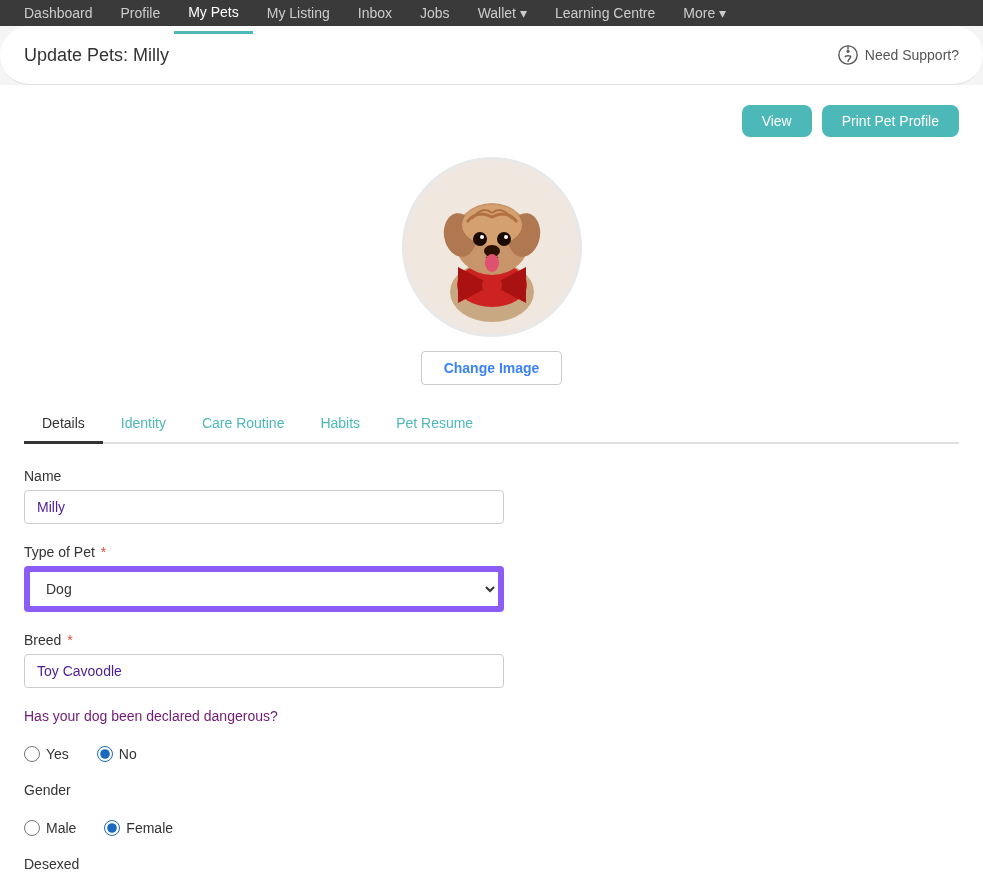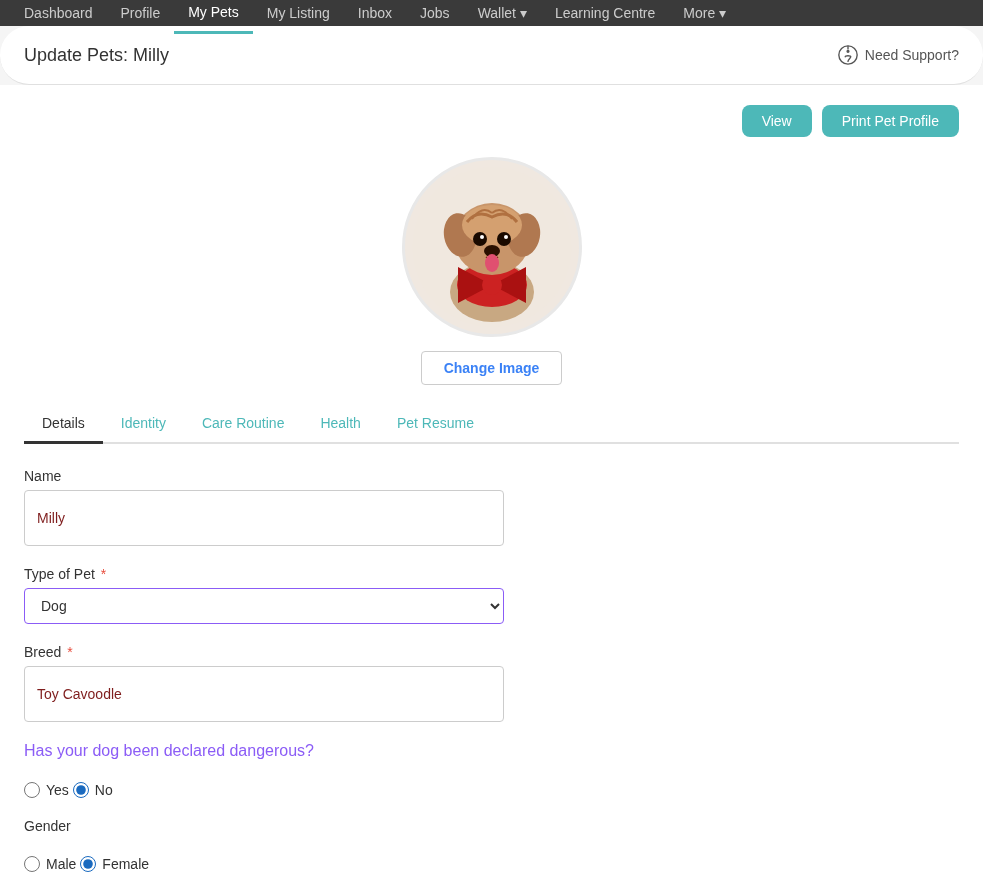--- a/index.html
+++ b/index.html
@@ -142,42 +142,42 @@
     .form-label {
       display: block;
       margin-bottom: 6px;
       font-size: 14px;
       color: #333;
     }
     .required { color: #e74c3c; margin-left: 2px; }
     .form-input {
       width: 100%;
       max-width: 480px;
-      padding: 19px 12px;
+      padding: 8px 12px;
       border: 1px solid #ccc;
       border-radius: 4px;
       font-size: 14px;
-      color: #7f1d1d;
+      color: #4c1d95;
       outline: none;
     }
     .form-select {
       width: 100%;
       max-width: 480px;
       padding: 8px 12px;
-      border: 1px solid #8b5cf6;
+      border: 6px solid #8b5cf6;
       border-radius: 4px;
       font-size: 14px;
       color: #333;
       background: #fff;
       appearance: auto;
       outline: none;
     }
     .radio-group {
       display: flex;
-      gap: 4px;
+      gap: 28px;
       align-items: center;
       margin-top: 22px;
     }
     .radio-label {
       display: flex;
       align-items: center;
       gap: 6px;
       cursor: pointer;
       font-size: 14px;
     }
@@ -186,22 +186,22 @@
       width: 16px;
       height: 16px;
       cursor: pointer;
     }
     .section-label {
       font-size: 14px;
       color: #333;
       margin-bottom: 8px;
     }
     .dangerous-question {
-      font-size: 16px;
-      color: #8b5cf6;
+      font-size: 14px;
+      color: #701a75;
       margin-bottom: 8px;
     }
   </style>
 </head>
 <body>
 
 <nav>
   <a>Dashboard</a>
   <a>Profile</a>
   <a class="active">My Pets</a>
@@ -272,21 +272,21 @@
     <button class="change-image-btn">
       <span>Change</span>
       <span> Image</span>
     </button>
   </div>
 
   <div class="tabs">
     <div class="tab active">Details</div>
     <div class="tab">Identity</div>
     <div class="tab">Care Routine</div>
-    <div class="tab">Health</div>
+    <div class="tab">Habits</div>
     <div class="tab">Pet Resume</div>
   </div>
 
   <div>
 
     <div class="form-group">
       <label class="form-label">Name</label>
       <input type="text" class="form-input" value="Milly" style="">
     </div>
 

